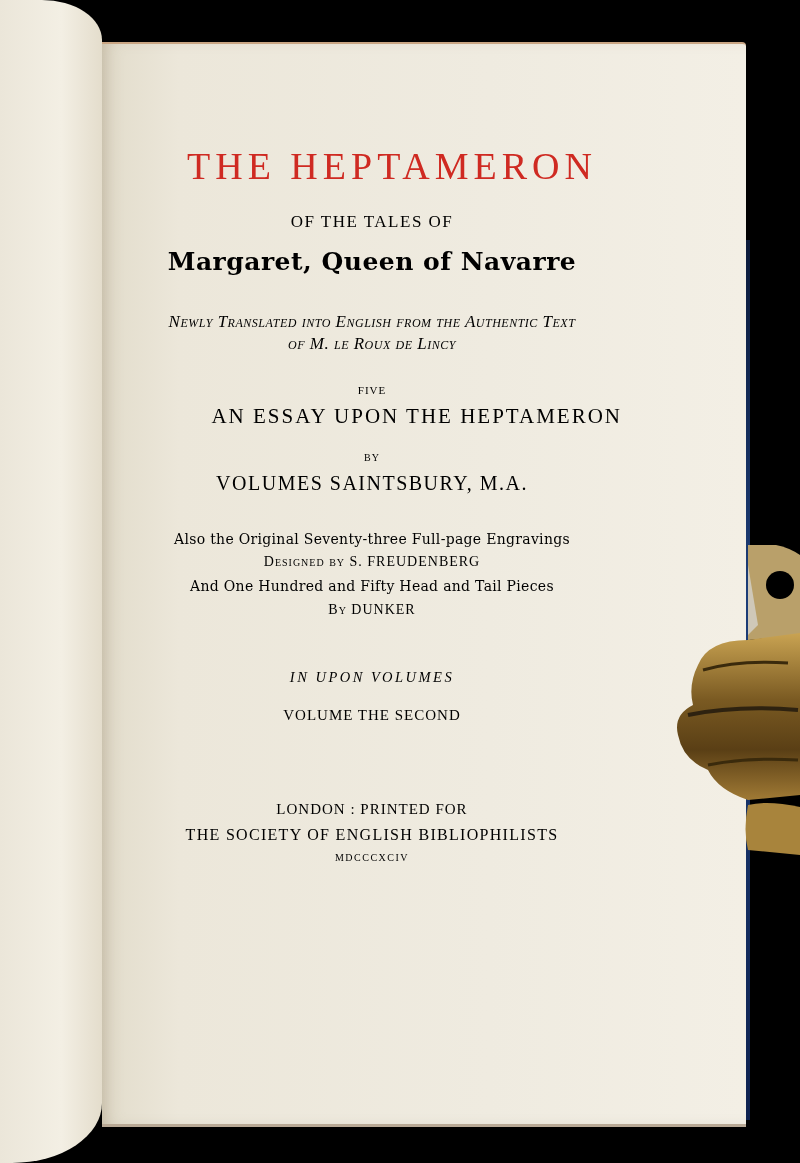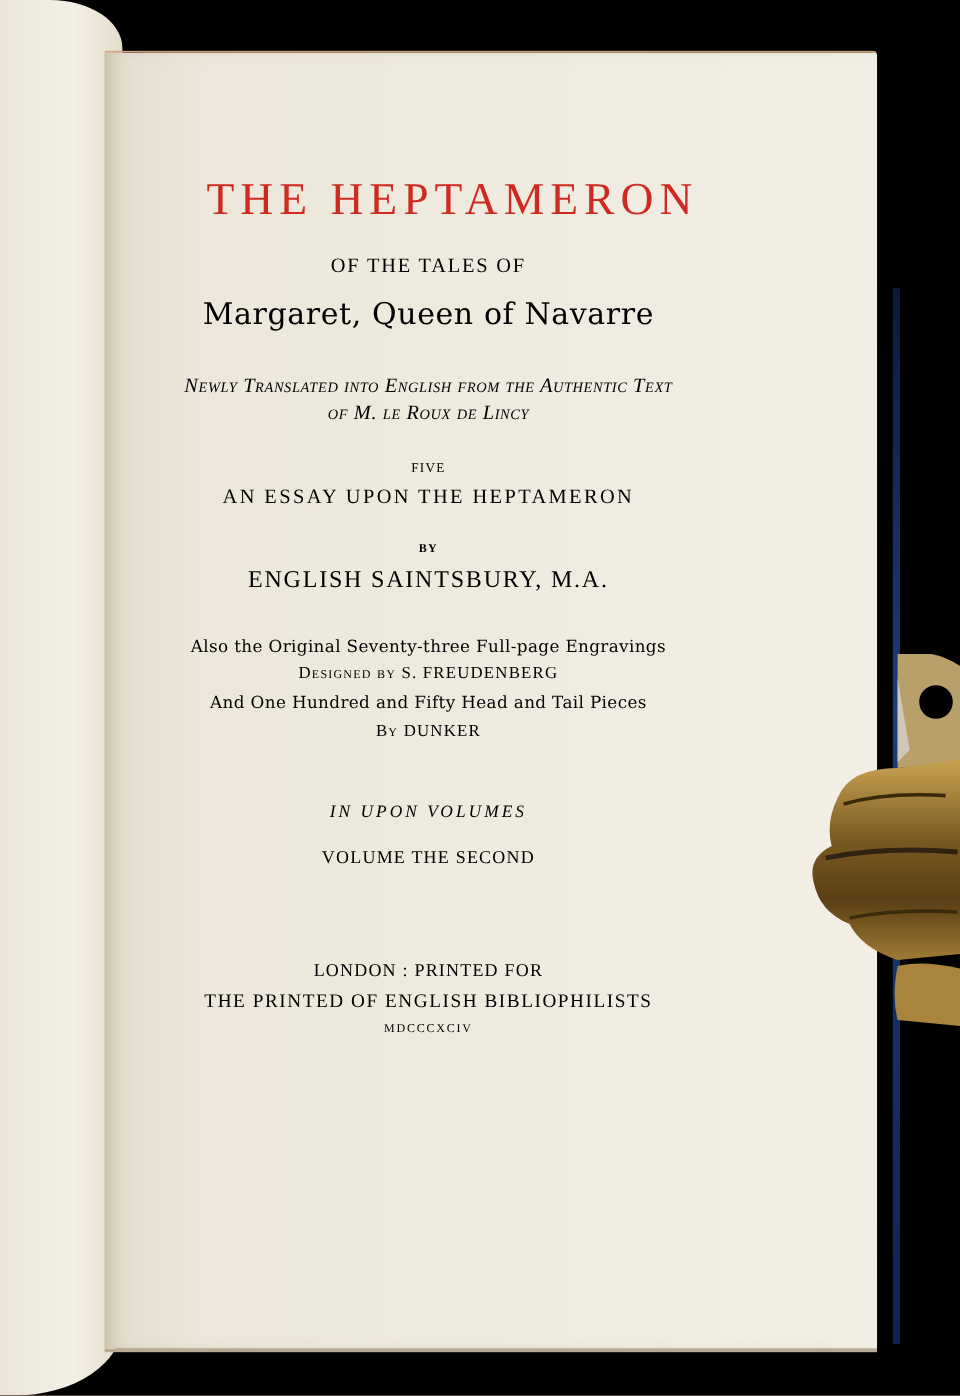--- a/index.html
+++ b/index.html
@@ -11,37 +11,37 @@
       position: absolute; left: 0; top: 0; width: 102px; height: 1163px;
       background: linear-gradient(90deg, #ebe6d9 0%, #f3efe4 60%, #e4ddcc 100%);
       border-top-right-radius: 60px 40px;
       border-bottom-right-radius: 90px 60px;
     }
     .blue-edge {
       position: absolute; left: 744px; top: 240px; width: 6px; height: 880px;
       background: linear-gradient(180deg, #0b1a3a, #1c3d78 40%, #0e2250);
     }
     .right-page {
-      position: absolute; left: 87px; top: 42px; width: 644px; height: 1080px;
+      position: absolute; left: 102px; top: 42px; width: 644px; height: 1080px;
       background: linear-gradient(90deg, #e2dccb 0%, #ece7da 12%, #efebe0 60%, #f3efe5 100%);
       border-top: 2px solid #c9a583;
       border-bottom: 3px solid #b9a995;
       border-top-right-radius: 4px;
       box-shadow: inset 12px 0 18px -10px rgba(120,100,70,0.35);
     }
     .line { position: absolute; left: 0; width: 500px; text-align: center; white-space: nowrap; }
     .title { top: 100px; left: 0; width: 540px; font-size: 38px; letter-spacing: 5px; color: #cf2a22; }
     .of-tales { top: 168px; width: 500px; font-size: 17px; letter-spacing: 1.5px; }
-    .margaret { top: 203px; width: 500px; font-size: 25px; font-weight: normal; font-family: "DejaVu Serif", serif; letter-spacing: 0.5px; }
+    .margaret { top: 203px; width: 500px; font-size: 25px; font-weight: bold; font-family: "DejaVu Serif", serif; letter-spacing: 0.5px; }
     .italic-sc { font-style: italic; font-size: 17px; letter-spacing: 0.5px; font-variant: small-caps; }
     .newly { top: 268px; width: 500px; }
     .lincy { top: 290px; width: 500px; }
     .with { top: 340px; width: 500px; font-size: 11px; letter-spacing: 1px; }
-    .essay { top: 360px; width: 500px; font-size: 17px; letter-spacing: 2px; }
-    .by { top: 408px; width: 500px; font-size: 10px; letter-spacing: 1px; font-weight: bold; }
+    .essay { top: 360px; width: 500px; font-size: 21px; letter-spacing: 2px; text-align: right; }
+    .by { top: 408px; width: 500px; font-size: 10px; letter-spacing: 1px; }
     .author { top: 428px; width: 500px; font-size: 20px; letter-spacing: 1.5px; }
     .blackletter { font-family: "DejaVu Serif", serif; font-weight: normal; font-size: 14px; letter-spacing: 0.3px; }
     .also { top: 487px; width: 500px; }
     .designed { top: 510px; width: 500px; font-size: 14px; font-variant: small-caps; letter-spacing: 1px; }
     .hundred { top: 534px; width: 500px; }
     .dunker { top: 558px; width: 500px; font-size: 14px; font-variant: small-caps; letter-spacing: 1px; }
     .five { top: 625px; width: 500px; font-size: 14.5px; font-style: italic; letter-spacing: 2.5px; }
     .vol2 { top: 651px; width: 500px; font-size: 15px; letter-spacing: 1px; margin-top: 12px; }
     .london { top: 757px; width: 500px; font-size: 15px; letter-spacing: 1px; }
     .society { top: 782px; width: 500px; font-size: 16px; letter-spacing: 1.3px; }
@@ -60,29 +60,29 @@
 <div class="right-page">
   <div class="text-block">
     <div class="line title">THE HEPTAMERON</div>
     <div class="line of-tales">OF THE TALES OF</div>
     <div class="line margaret">Margaret, Queen of Navarre</div>
     <div class="line italic-sc newly">Newly Translated into English from the Authentic Text</div>
     <div class="line italic-sc lincy">of M. le Roux de Lincy</div>
     <div class="line with">FIVE</div>
     <div class="line essay">AN ESSAY UPON THE HEPTAMERON</div>
     <div class="line by">BY</div>
-    <div class="line author">ENGLISH SAINTSBURY, M.A.</div>
+    <div class="line author">VOLUMES SAINTSBURY, M.A.</div>
     <div class="line blackletter also">Also the Original Seventy-three Full-page Engravings</div>
     <div class="line designed">Designed by S. FREUDENBERG</div>
     <div class="line blackletter hundred">And One Hundred and Fifty Head and Tail Pieces</div>
     <div class="line dunker">By DUNKER</div>
     <div class="line five">IN UPON VOLUMES</div>
     <div class="line vol2">VOLUME THE SECOND</div>
     <div class="line london">LONDON : PRINTED FOR</div>
-    <div class="line society">THE PRINTED OF ENGLISH BIBLIOPHILISTS</div>
+    <div class="line society">THE SOCIETY OF ENGLISH BIBLIOPHILISTS</div>
     <div class="line year">MDCCCXCIV</div>
   </div>
 </div>
 
 <svg class="clip" viewBox="0 0 132 310" xmlns="http://www.w3.org/2000/svg">
   <defs>
     <linearGradient id="brass" x1="0" y1="0" x2="0" y2="1">
       <stop offset="0" stop-color="#c9a352"></stop>
       <stop offset="0.4" stop-color="#7a5a22"></stop>
       <stop offset="0.7" stop-color="#5a3f15"></stop>

